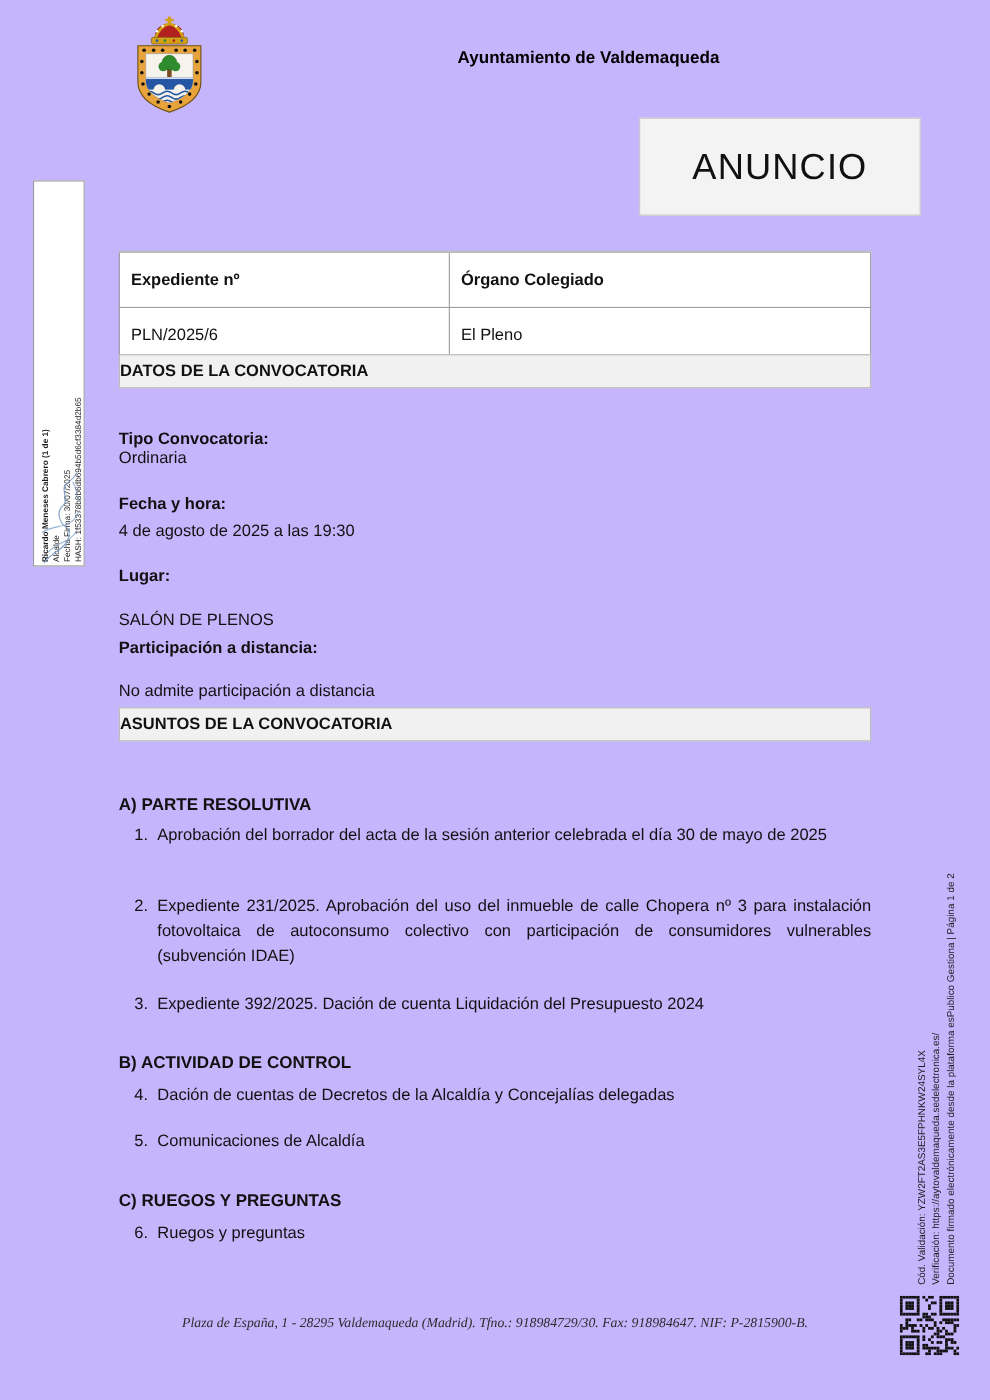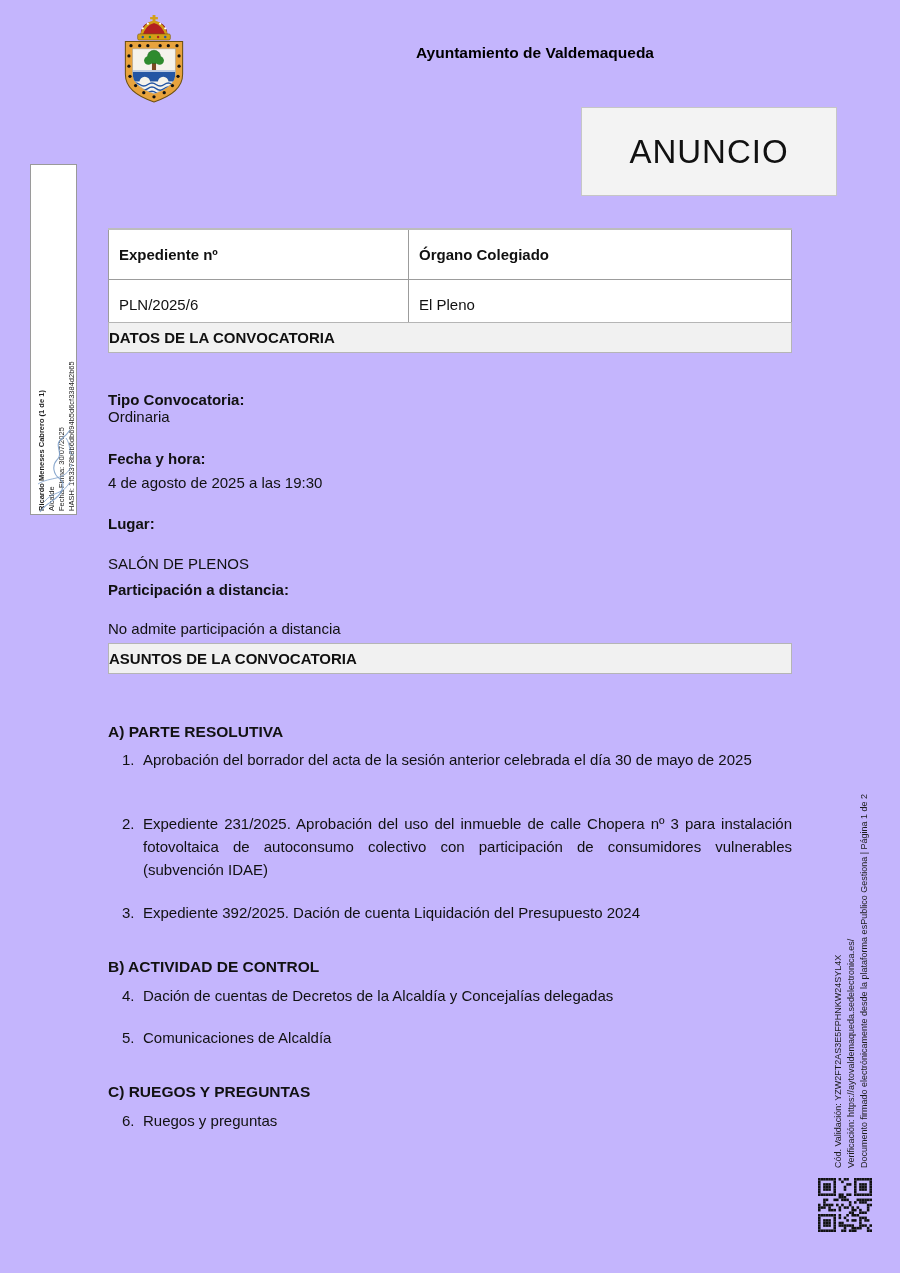--- a/index.html
+++ b/index.html
@@ -226,20 +226,21 @@
       <path d="M6 60 C 18 52, 34 58, 40 40 M12 78 C 22 66, 30 72, 38 58 M34 14 C 40 22, 36 34, 42 30" stroke="#7d9fc9" fill="none" stroke-width="1" opacity="0.8"></path>
     </svg>
   </div>
 
   <div class="val-text">
     <div>Cód. Validación: YZW2FT2AS3E5FPHNKW24SYL4X</div>
     <div>Verificación: https://aytovaldemaqueda.sedelectronica.es/</div>
     <div>Documento firmado electrónicamente desde la plataforma esPublico Gestiona | Página 1 de 2</div>
   </div>
 
+  <div class="footer">Plaza de España, 1 - 28295 Valdemaqueda (Madrid). Tfno.: 918984729/30. Fax: 918984647. NIF: P-2815900-B.</div>
 
   <div class="qr">
     <svg id="qr-svg" viewBox="0 0 54 54" width="54" height="54">
         <g fill="#111">
           <rect x="0.00" y="0.00" width="2.57" height="2.57"></rect>
           <rect x="0.00" y="2.57" width="2.57" height="2.57"></rect>
           <rect x="0.00" y="5.14" width="2.57" height="2.57"></rect>
           <rect x="0.00" y="7.71" width="2.57" height="2.57"></rect>
           <rect x="0.00" y="10.29" width="2.57" height="2.57"></rect>
           <rect x="0.00" y="12.86" width="2.57" height="2.57"></rect>

